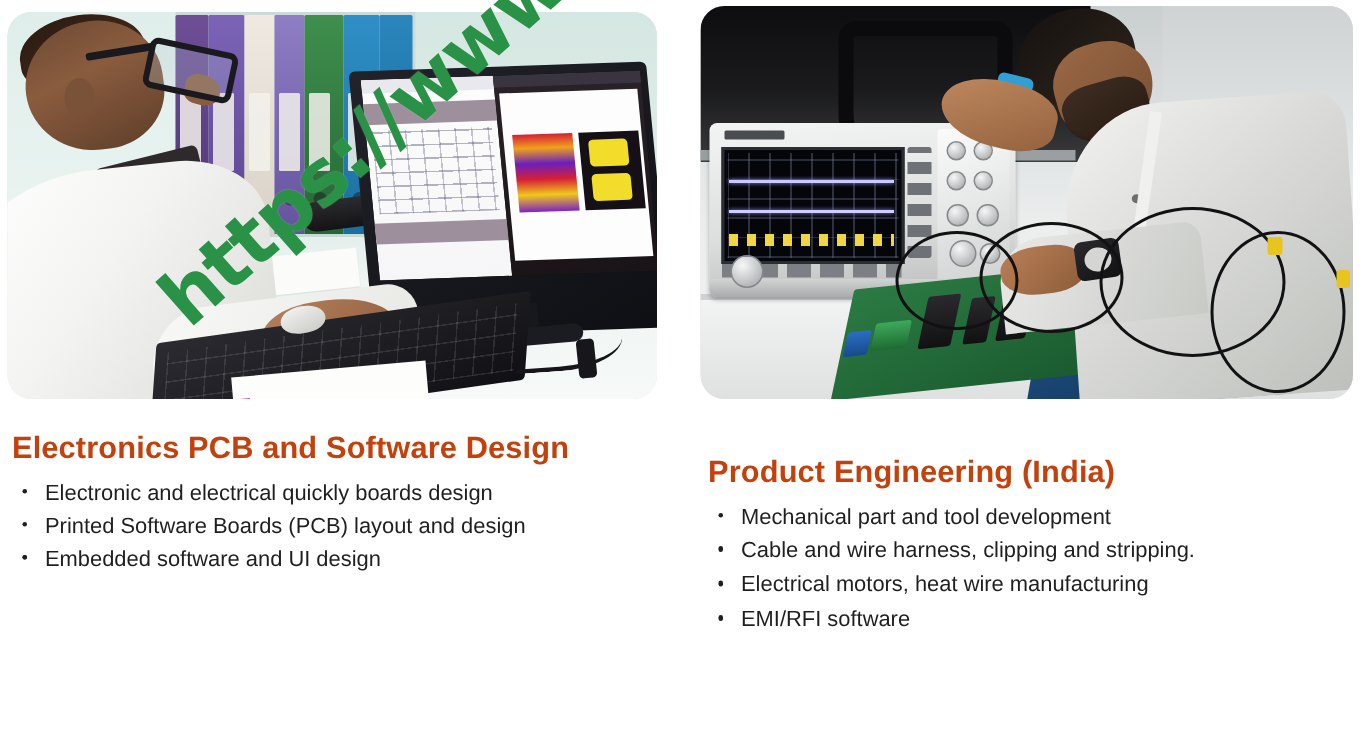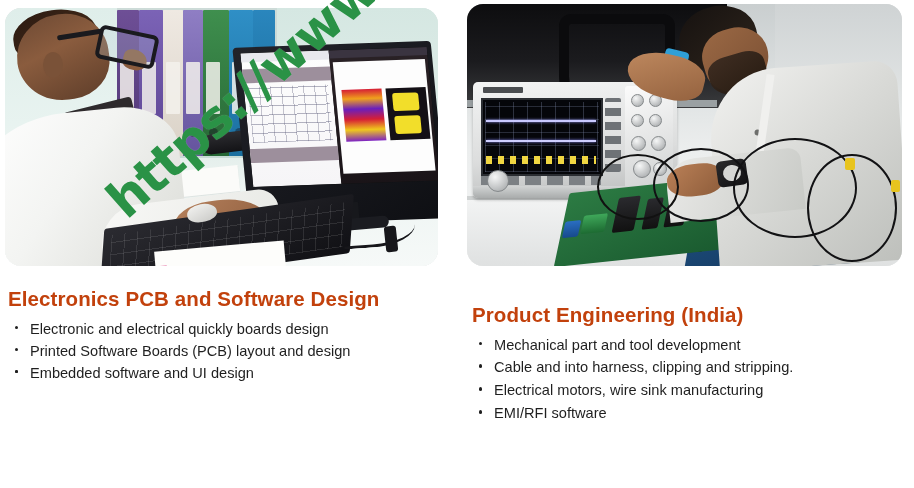--- a/index.html
+++ b/index.html
@@ -549,21 +549,21 @@
       <li><span class="dot"></span><span>Printed Software Boards (PCB) layout and design</span></li>
       <li><span class="dot"></span></li>
       <li><span class="dot"></span><span>Embedded software and UI design</span></li>
     </ul>
   </div>
 
   <div class="col" id="col-right">
     <h2 class="heading">Product Engineering (India)</h2>
     <ul class="bullets">
       <li><span class="dot"></span><span>Mechanical part and tool development</span></li>
-      <li><span class="dot"></span><span>Cable and into harness, clipping and stripping.</span></li>
-      <li><span class="dot"></span><span>Electrical motors, wire sink manufacturing</span></li>
+      <li><span class="dot"></span><span>Cable and wire harness, clipping and stripping.</span></li>
+      <li><span class="dot"></span><span>Electrical motors, heat wire manufacturing</span></li>
       <li><span class="dot"></span><span>EMI/RFI software</span></li>
     </ul>
   </div>
 
   <div id="watermark">https://www.ugpcb.com</div>
 
 </div>
 
 </body></html>

